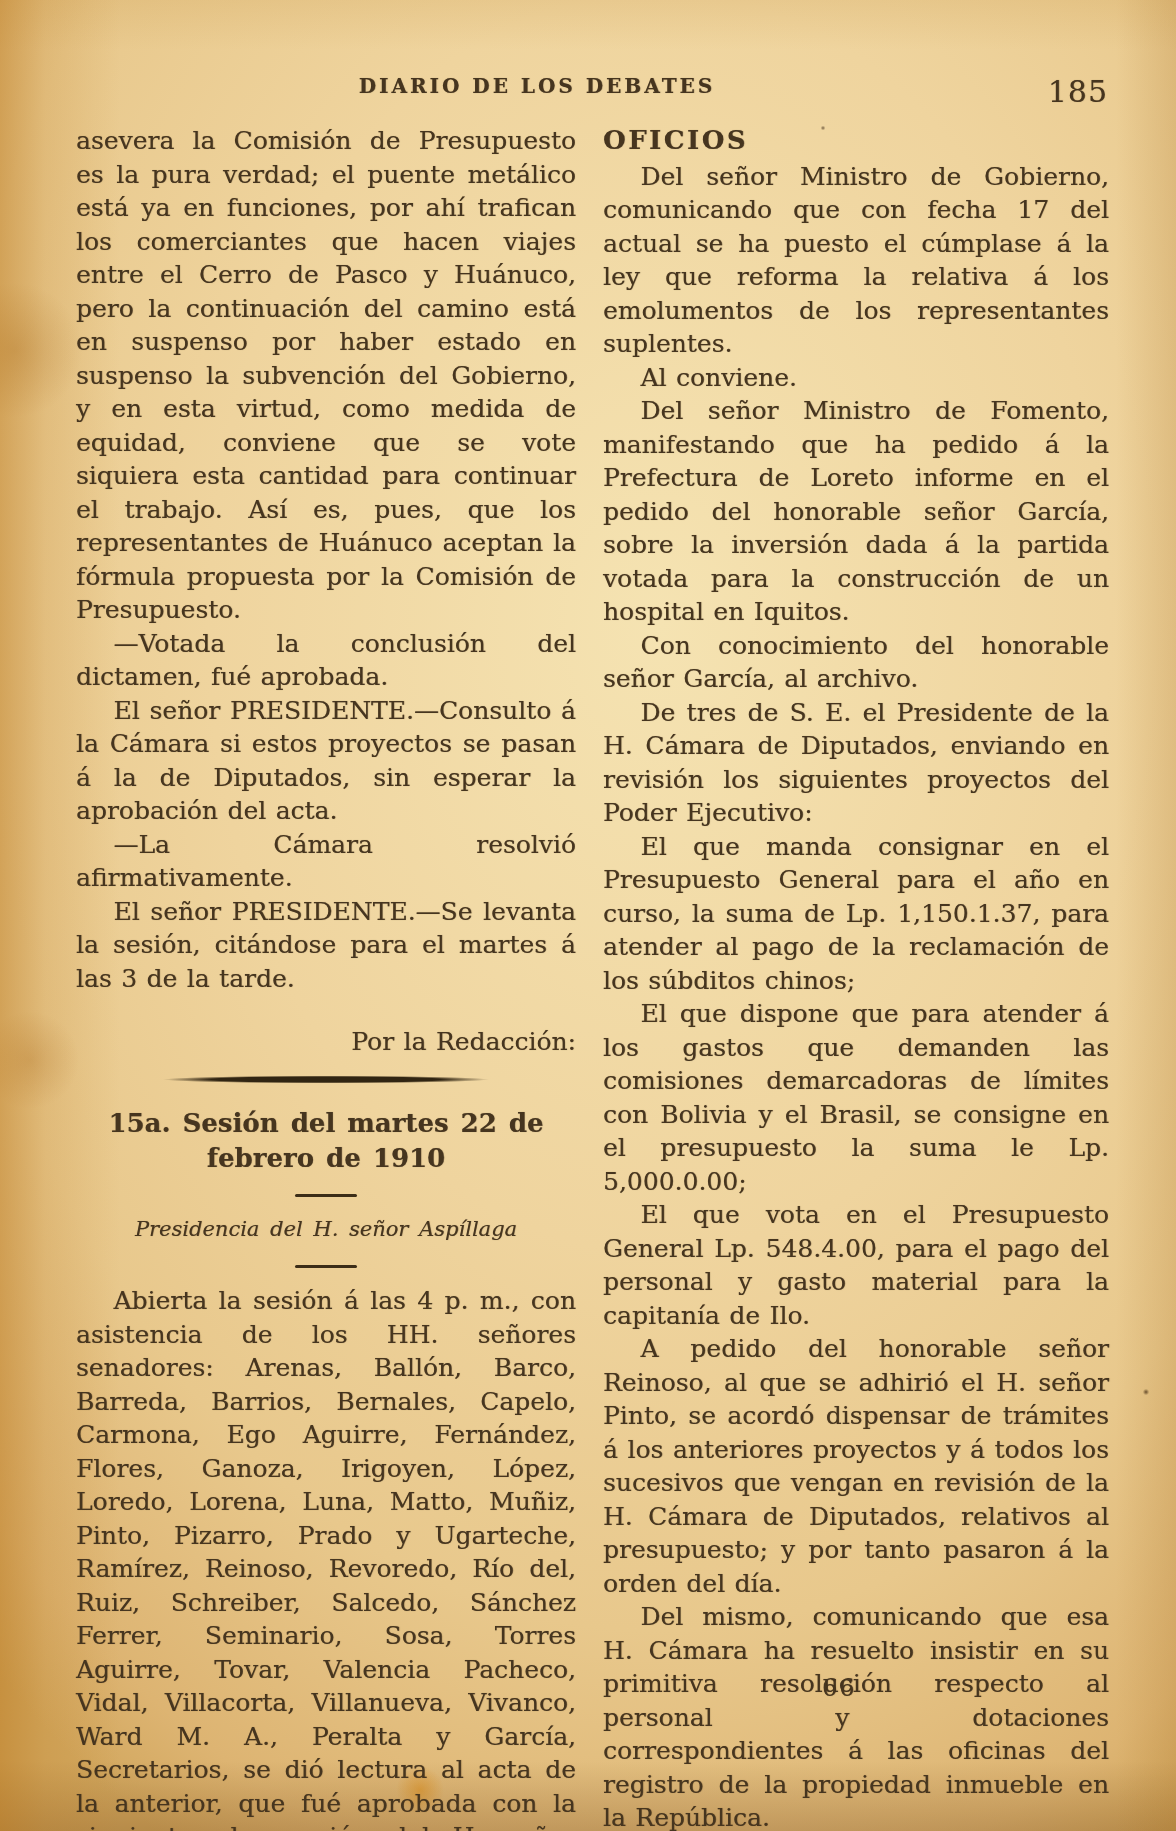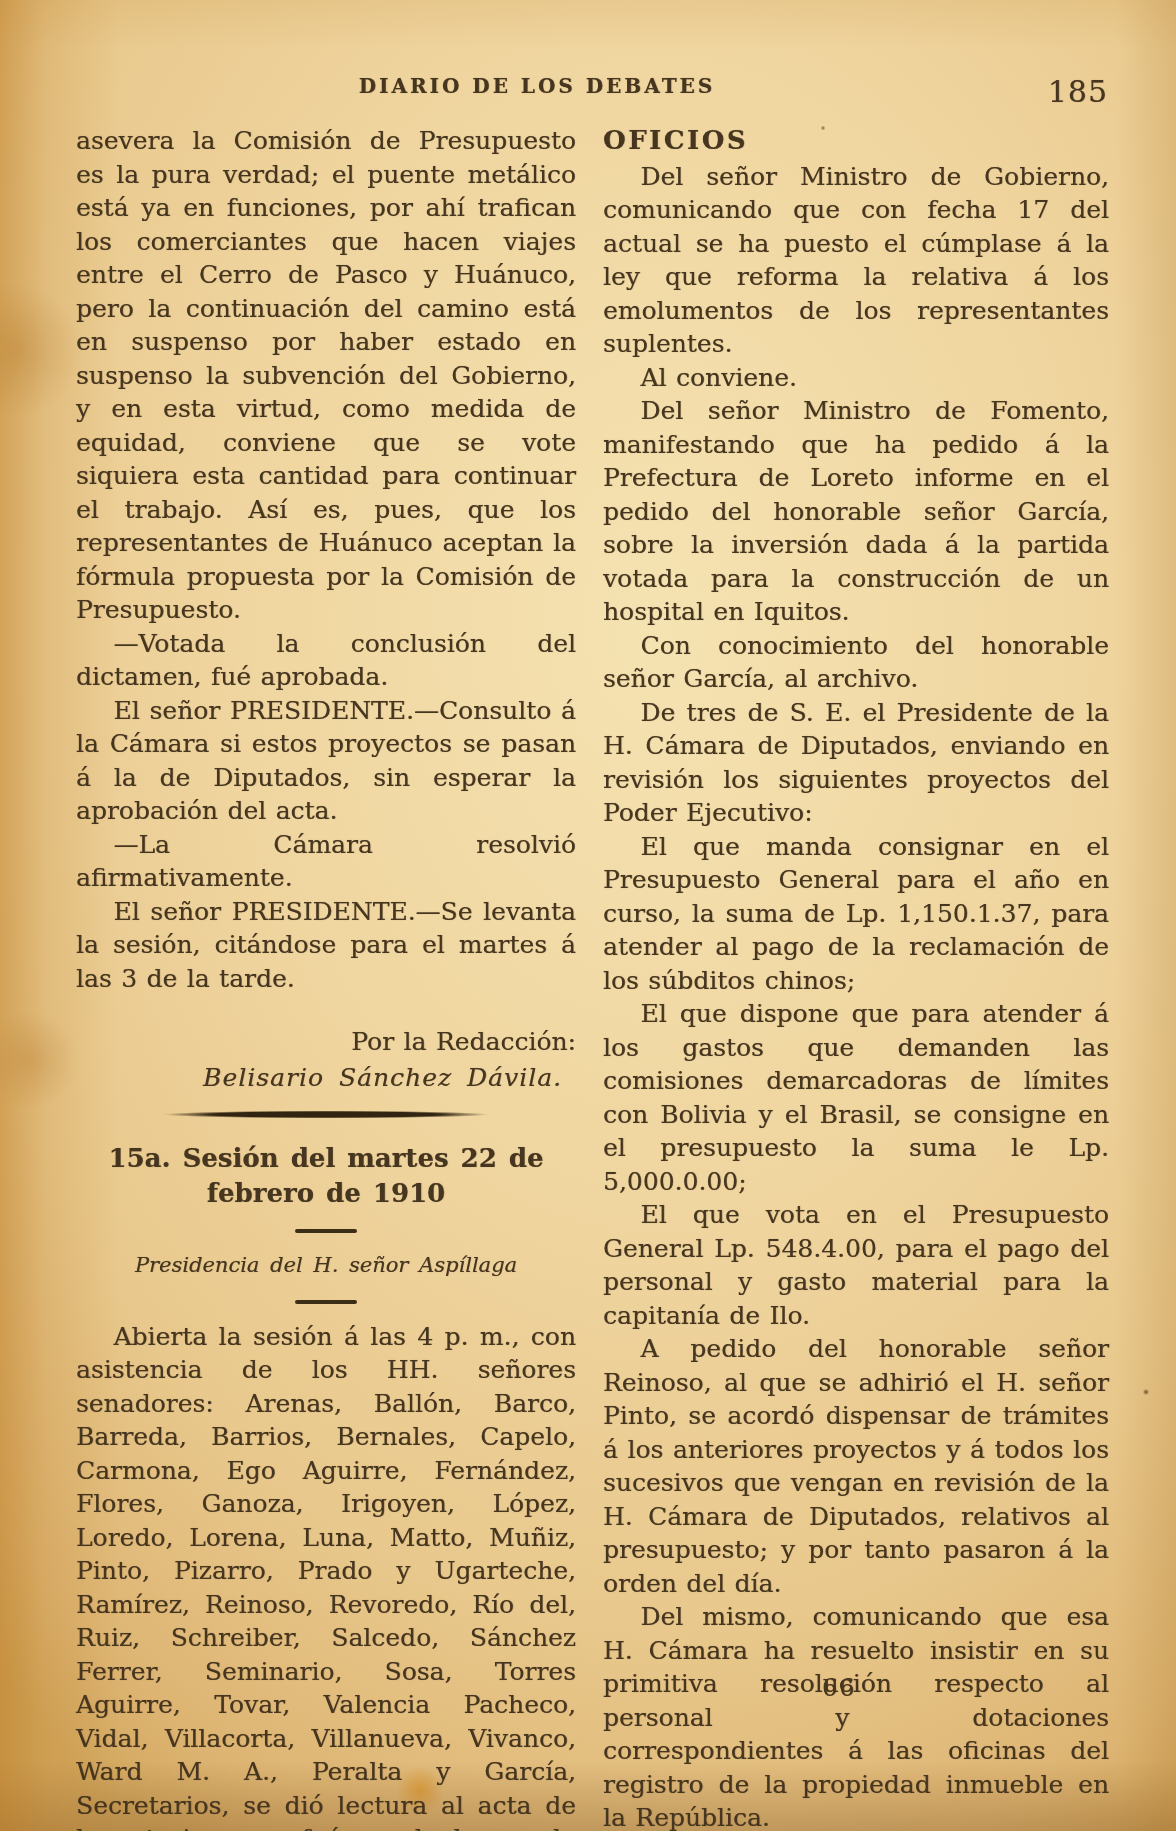--- a/index.html
+++ b/index.html
@@ -85,21 +85,20 @@
   </div>
 
   <div class="col col-left ink">
     <p>asevera la Comisión de Presupuesto es la pura verdad; el puente metálico está ya en funciones, por ahí trafican los comerciantes que hacen viajes entre el Cerro de Pasco y Huánuco, pero la continuación del camino está en suspenso por haber estado en suspenso la subvención del Gobierno, y en esta virtud, como medida de equidad, conviene que se vote siquiera esta cantidad para continuar el trabajo. Así es, pues, que los representantes de Huánuco aceptan la fórmula propuesta por la Comisión de Presupuesto.</p>
     <p class="ind">—Votada la conclusión del dictamen, fué aprobada.</p>
     <p class="ind">El señor PRESIDENTE.—Consulto á la Cámara si estos proyectos se pasan á la de Diputados, sin esperar la aprobación del acta.</p>
     <p class="ind">—La Cámara resolvió afirmativamente.</p>
     <p class="ind">El señor PRESIDENTE.—Se levanta la sesión, citándose para el martes á las 3 de la tarde.</p>
 
     <p class="redaction-label">Por la Redacción:</p>
-    <p class="redaction-signature">Belisario Sánchez Dávila.</p>
 
     <div class="tapered-rule"></div>
 
     <p class="session-title">15a. Sesión del martes 22 de febrero de 1910</p>
     <div class="short-rule"></div>
     <p class="presidency-title">Presidencia del H. señor Aspíllaga</p>
     <div class="short-rule"></div>
 
     <p class="ind">Abierta la sesión á las 4 p. m., con asistencia de los HH. señores senadores: Arenas, Ballón, Barco, Barreda, Barrios, Bernales, Capelo, Carmona, Ego Aguirre, Fernández, Flores, Ganoza, Irigoyen, López, Loredo, Lorena, Luna, Matto, Muñiz, Pinto, Pizarro, Prado y Ugarteche, Ramírez, Reinoso, Revoredo, Río del, Ruiz, Schreiber, Salcedo, Sánchez Ferrer, Seminario, Sosa, Torres Aguirre, Tovar, Valencia Pacheco, Vidal, Villacorta, Villanueva, Vivanco, Ward M. A., Peralta y García, Secretarios, se dió lectura al acta de la anterior, que fué aprobada con la siguiente observación del H. señor Peralta: que dice que la fecha que indica el acta como la correspondiente al decreto dado en cumplimiento de la ley autoritativa es 31 de julio de 1907 y nó 27 de julio.</p>
 

